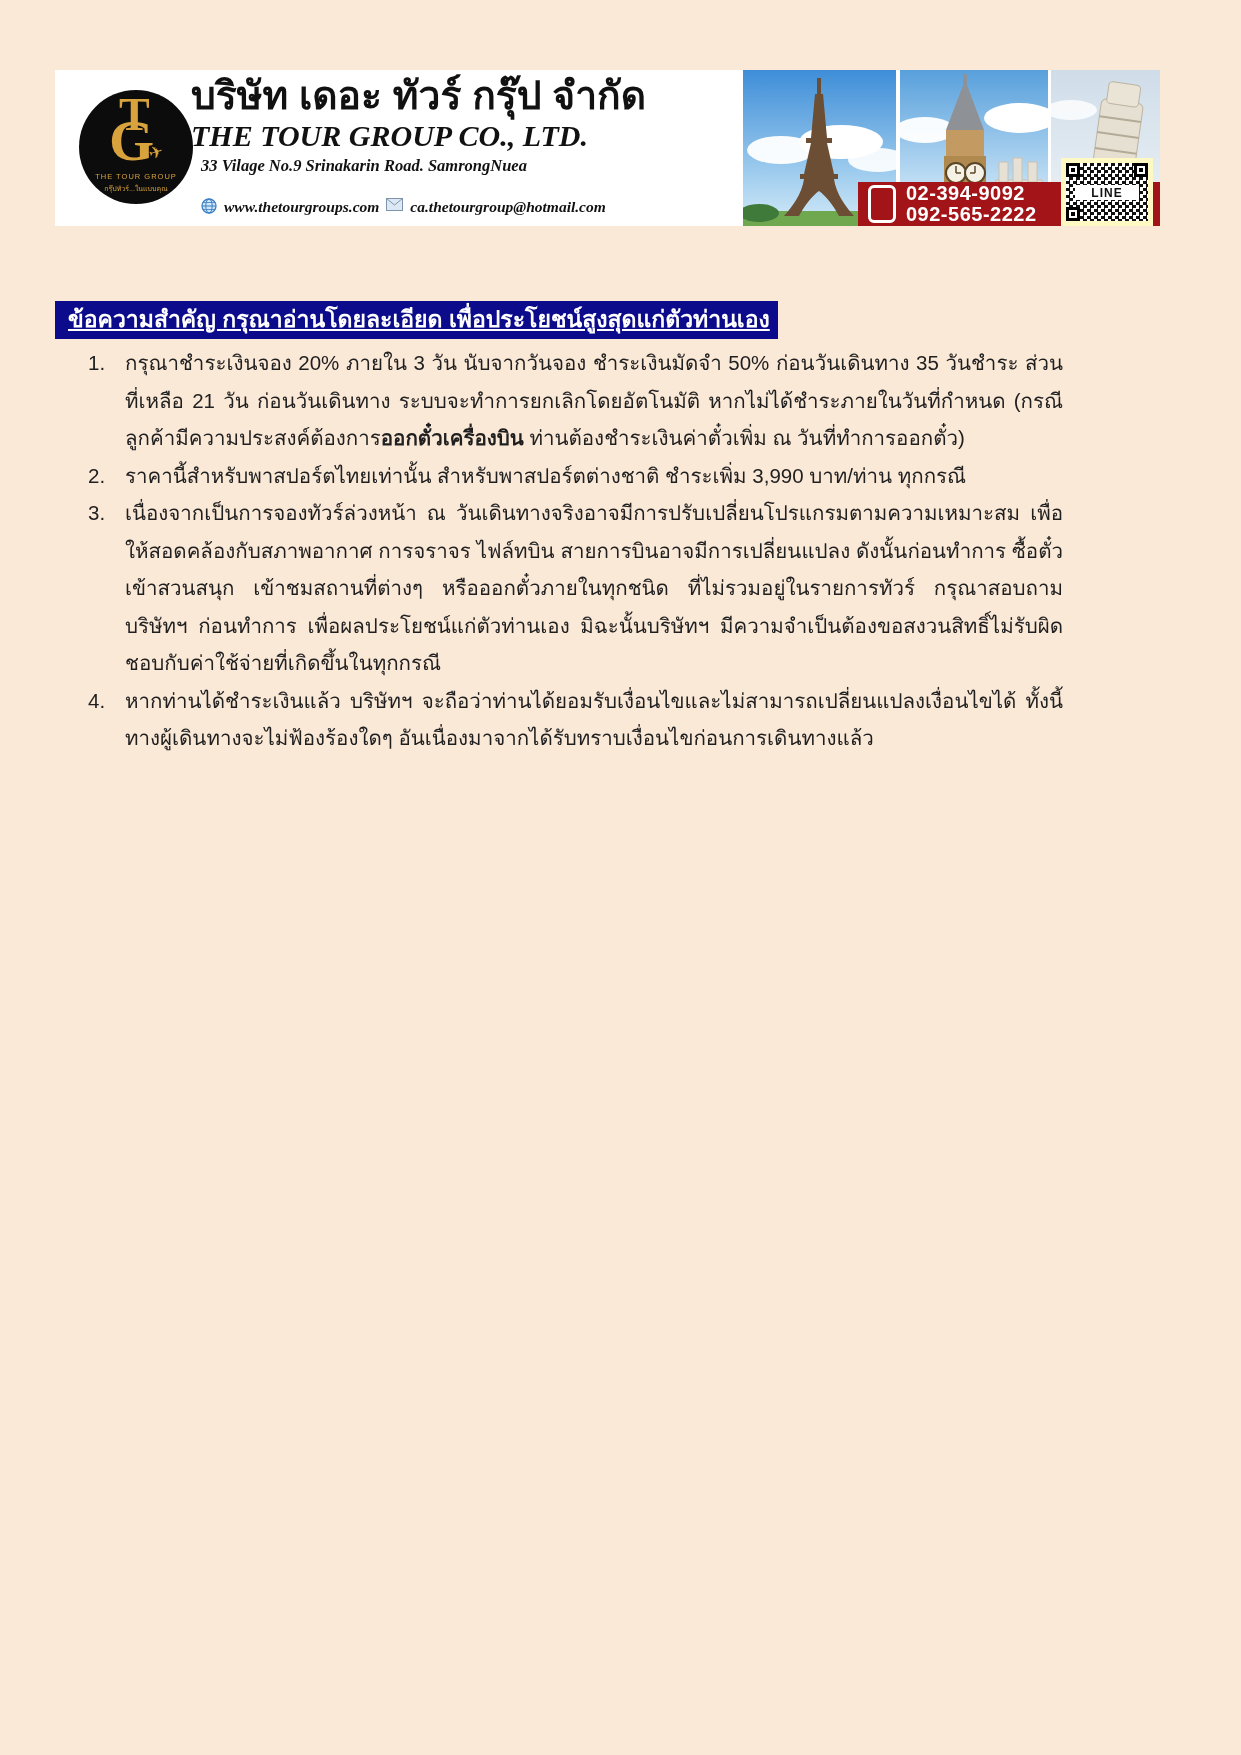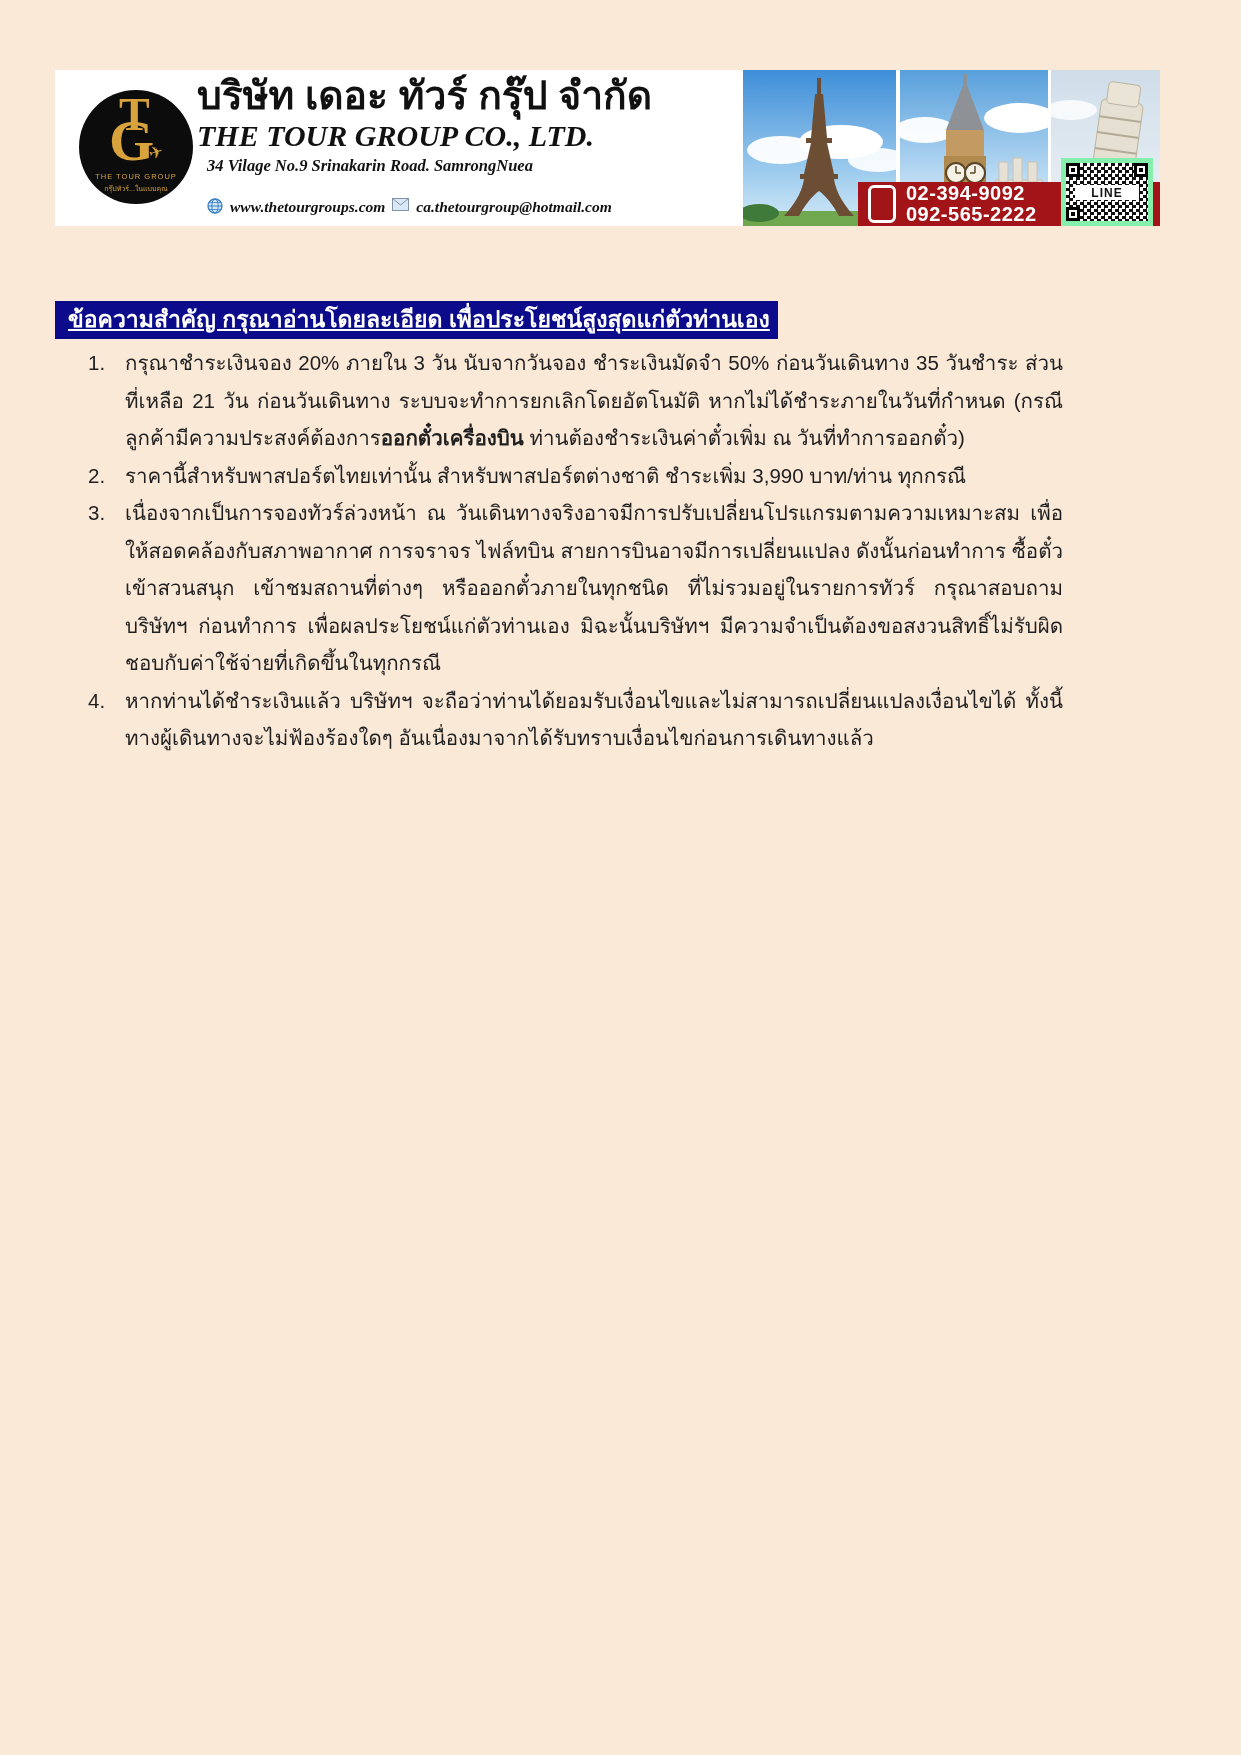--- a/index.html
+++ b/index.html
@@ -12,21 +12,21 @@
   .logo{position:absolute;left:24px;top:20px;width:114px;height:114px;background:#0c0c0c;border-radius:50%;}
   .logo .t{position:absolute;left:40px;top:2px;color:#d8a23c;font-family:"Liberation Serif",serif;
            font-size:46px;font-weight:bold;line-height:1;}
   .logo .g{position:absolute;left:30px;top:22px;color:#d8a23c;font-family:"Liberation Serif",serif;
            font-size:58px;font-weight:bold;line-height:1;}
   .logo .plane{position:absolute;left:70px;top:52px;color:#d8a23c;font-size:17px;transform:rotate(-18deg);}
   .logo .brand{position:absolute;left:0;top:82px;width:114px;text-align:center;color:#d8a23c;
                font-size:7.5px;letter-spacing:1px;}
   .logo .brand-thai{position:absolute;left:0;top:93px;width:114px;text-align:center;color:#d8a23c;font-size:7px;}
 
-  .company{position:absolute;left:142px;top:4px;width:540px;color:#111;}
+  .company{position:absolute;left:136px;top:4px;width:540px;color:#111;}
   .name-thai{font-size:39px;font-weight:bold;line-height:1.15;letter-spacing:0;}
   .name-en{font-family:"Liberation Serif",serif;font-style:italic;font-weight:bold;font-size:30px;line-height:1.1;}
   .addr{font-family:"Liberation Serif",serif;font-style:italic;font-weight:bold;font-size:16.5px;
         line-height:1.3;margin-left:10px;margin-top:3px;}
   .contact{display:flex;align-items:flex-start;gap:7px;margin-left:10px;margin-top:22px;
            font-family:"Liberation Serif",serif;font-style:italic;font-weight:bold;font-size:15.5px;}
   .globe{width:16px;height:16px;flex:none;}
   .envelope{width:17px;height:13px;flex:none;}
 
   
@@ -36,21 +36,21 @@
   .tile-eiffel{left:0;width:153px;}
   .tile-bigben{left:157px;width:148px;}
   .tile-pisa{left:308px;width:109px;}
 
   .phone-banner{position:absolute;left:115px;top:112px;width:302px;height:44px;background:#a21418;
                 display:flex;align-items:center;gap:10px;padding-left:10px;box-sizing:border-box;}
   .smartphone{width:22px;height:32px;border:3px solid #ffffff;border-radius:6px;flex:none;}
   .phone-nums{display:flex;flex-direction:column;justify-content:center;color:#ffffff;
               font-weight:bold;font-size:20px;line-height:21px;letter-spacing:0.5px;}
 
-  .qr-panel{position:absolute;left:318px;top:88px;width:92px;height:68px;background:#86efac;
+  .qr-panel{position:absolute;left:318px;top:88px;width:92px;height:68px;background:#fef9c3;
             box-sizing:border-box;padding:20px;}
   .qr-checker{position:absolute;left:5px;top:5px;right:5px;bottom:5px;
               background:repeating-conic-gradient(#111 0% 25%, #fff 0% 50%) 0 0/7px 7px;}
   .finder{position:absolute;width:8px;height:8px;border:3px solid #000;background:#fff;}
   .finder::after{content:"";position:absolute;inset:2px;background:#000;}
   .f-tl{left:5px;top:5px;} .f-tr{right:5px;top:5px;} .f-bl{left:5px;bottom:5px;}
   .line-band{position:absolute;left:14px;top:27px;width:64px;height:15px;background:#ffffff;
              display:flex;align-items:center;justify-content:center;
              font-weight:bold;font-size:12px;color:#111;letter-spacing:1px;}
 
@@ -78,21 +78,21 @@
       <span class="t">T</span>
       <span class="g">G</span>
       <span class="plane">✈</span>
       <span class="brand">THE TOUR GROUP</span>
       <span class="brand-thai">กรุ๊ปทัวร์...ในแบบคุณ</span>
     </div>
 
     <div class="company">
       <div class="name-thai">บริษัท เดอะ ทัวร์ กรุ๊ป จำกัด</div>
       <div class="name-en">THE TOUR GROUP CO., LTD.</div>
-      <div class="addr">34 Vilage No.9 Srinakarin Road. SamrongNuea</div>
+      <div class="addr">33 Vilage No.9 Srinakarin Road. SamrongNuea</div>
       <div class="contact">
         <svg class="globe" viewBox="0 0 16 16">
           <circle cx="8" cy="8" r="7" fill="#cfe6f7" stroke="#3b7fc4" stroke-width="1.3"></circle>
           <ellipse cx="8" cy="8" rx="3.2" ry="7" fill="none" stroke="#3b7fc4" stroke-width="1"></ellipse>
           <line x1="1" y1="8" x2="15" y2="8" stroke="#3b7fc4" stroke-width="1"></line>
           <line x1="2" y1="4.5" x2="14" y2="4.5" stroke="#3b7fc4" stroke-width="0.8"></line>
           <line x1="2" y1="11.5" x2="14" y2="11.5" stroke="#3b7fc4" stroke-width="0.8"></line>
         </svg>
         <span>www.thetourgroups.com</span>
         <svg class="envelope" viewBox="0 0 17 13">

